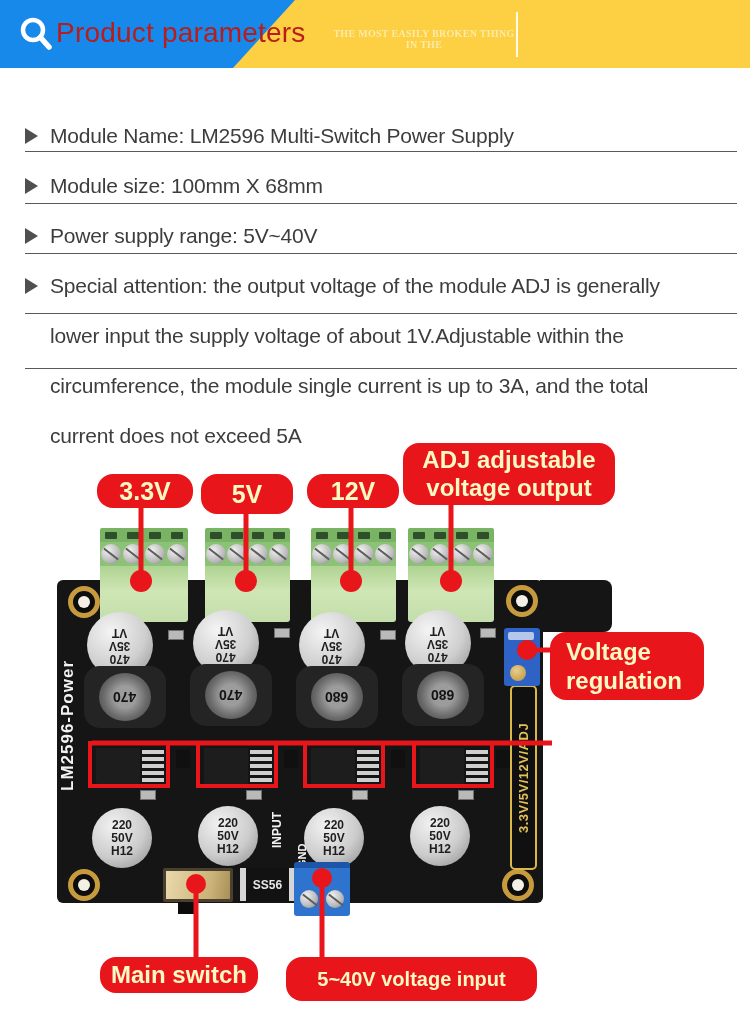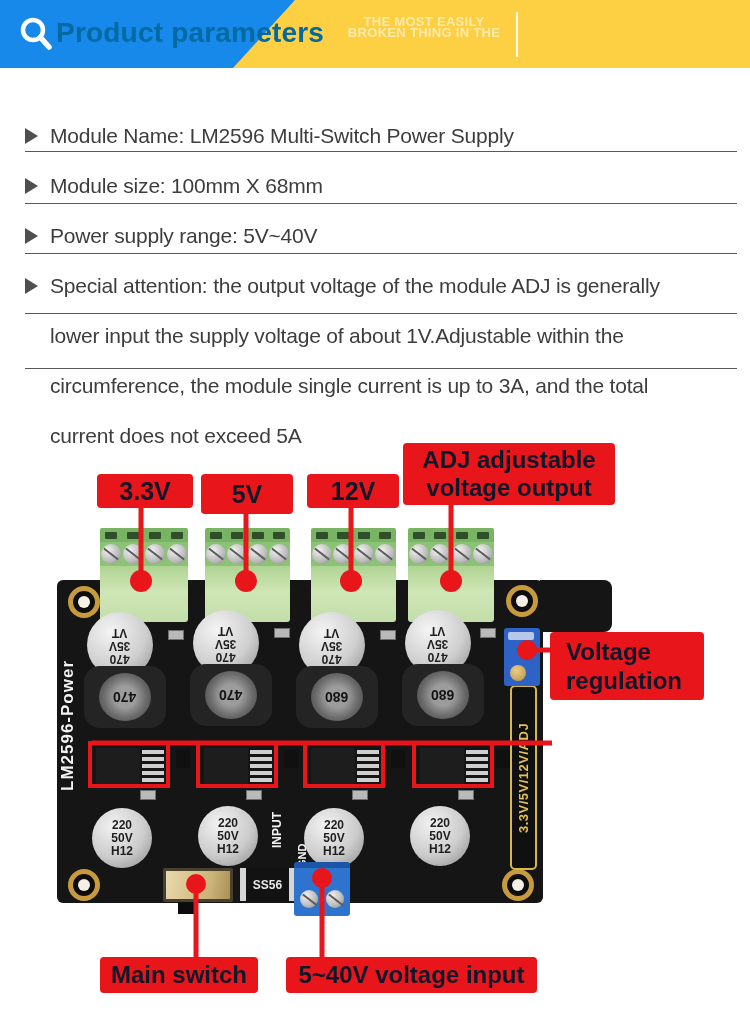--- a/index.html
+++ b/index.html
@@ -4,23 +4,23 @@
 <style>
   html,body{margin:0;padding:0;}
   body{width:750px;height:1031px;position:relative;background:#ffffff;overflow:hidden;
        font-family:"Liberation Sans",sans-serif;}
   .abs{position:absolute;}
 
   
   .header{position:absolute;left:0;top:0;width:750px;height:68px;background:#fcd042;}
   .header-blue{position:absolute;left:0;top:0;width:320px;height:68px;background:#1789ea;
                clip-path:polygon(0 0,295px 0,233px 68px,0 68px);}
-  .header-title{position:absolute;left:56px;top:17px;font-size:28px;font-weight:bold;color:#0369a1;letter-spacing:.2px;}
-  .tagline{position:absolute;left:333px;top:16px;width:182px;text-align:center;
-           font-size:13px;line-height:11px;font-weight:bold;color:rgba(255,255,255,.55);letter-spacing:.3px;}
+  .header-title{position:absolute;left:56px;top:17px;font-size:28px;font-weight:normal;color:#b91c1c;letter-spacing:.2px;}
+  .tagline{position:absolute;left:333px;top:28px;width:182px;text-align:center;
+           font-size:10px;line-height:11px;font-weight:bold;color:rgba(255,255,255,.55);letter-spacing:.3px;font-family:Liberation Serif, serif;}
   .hdr-divider{position:absolute;left:516px;top:12px;width:2px;height:45px;background:rgba(255,255,255,.9);}
   .quality{position:absolute;left:527px;top:27px;font-size:20px;font-weight:bold;color:#ffffff;letter-spacing:.5px;}
 
   
   .spec-row{position:absolute;left:50px;font-size:21px;letter-spacing:-.2px;color:#3d3d3d;white-space:nowrap;}
   .spec-bullet{position:absolute;left:25px;width:0;height:0;border-left:13px solid #4f4f4f;
                border-top:8px solid transparent;border-bottom:8px solid transparent;}
   .spec-line{position:absolute;left:25px;width:712px;height:1px;background:#5a5a5a;}
 
   
@@ -77,21 +77,21 @@
 
   .switch{position:absolute;left:163px;top:428px;width:70px;height:34px;border:3px solid #4a4030;box-sizing:border-box;
           background:linear-gradient(100deg,#ead9ac,#c9b277 70%,#a98f55);border-radius:2px;}
   .switch-tab{position:absolute;left:178px;top:462px;width:18px;height:12px;background:#0c0c0c;}
   .diode{position:absolute;left:240px;top:428px;width:55px;height:33px;background:#121212;
          border-left:6px solid #d6d6d6;border-right:6px solid #d6d6d6;box-sizing:border-box;
          display:flex;align-items:center;justify-content:center;color:#e8e8e8;font-size:12px;font-weight:bold;}
   .in-term{position:absolute;left:294px;top:422px;width:56px;height:54px;background:#2e74cf;border-radius:3px;
            border-top:6px solid #1d56a8;box-sizing:border-box;}
 
-  .callout{position:absolute;background:#e8151b;border-radius:4px;color:#0f172a;font-weight:bold;
+  .callout{position:absolute;background:#e8151b;border-radius:16px;color:#fef9c3;font-weight:bold;
            display:flex;align-items:center;justify-content:center;text-align:center;}
 
   .svg-overlay{position:absolute;left:0;top:0;width:750px;height:575px;pointer-events:none;}
 </style>
 </head>
 <body>
 
 <div class="header">
   <div class="header-blue"></div>
   <svg class="abs" style="left:18px;top:15px" width="38" height="38" viewBox="0 0 38 38">
@@ -344,14 +344,14 @@
         <circle cx="322" cy="438" r="10" stroke="none"></circle>
     </g>
   </svg>
 
   <div class="callout" style="left:97px;top:34px;width:96px;height:34px;font-size:25px">3.3V</div>
   <div class="callout" style="left:201px;top:34px;width:92px;height:40px;font-size:25px">5V</div>
   <div class="callout" style="left:307px;top:34px;width:92px;height:34px;font-size:25px">12V</div>
   <div class="callout" style="left:403px;top:3px;width:212px;height:62px;font-size:24px;line-height:28px;padding:0 6px;box-sizing:border-box">ADJ adjustable voltage output</div>
   <div class="callout" style="left:550px;top:192px;width:154px;height:68px;font-size:24px;line-height:29px;justify-content:flex-start;text-align:left;padding-left:16px;box-sizing:border-box">Voltage regulation</div>
   <div class="callout" style="left:100px;top:517px;width:158px;height:36px;font-size:24px">Main switch</div>
-  <div class="callout" style="left:286px;top:517px;width:251px;height:36px;font-size:24px">5~40V voltage input</div>
+  <div class="callout" style="left:286px;top:517px;width:251px;height:44px;font-size:20px">5~40V voltage input</div>
 </div>
 
 </body></html>

